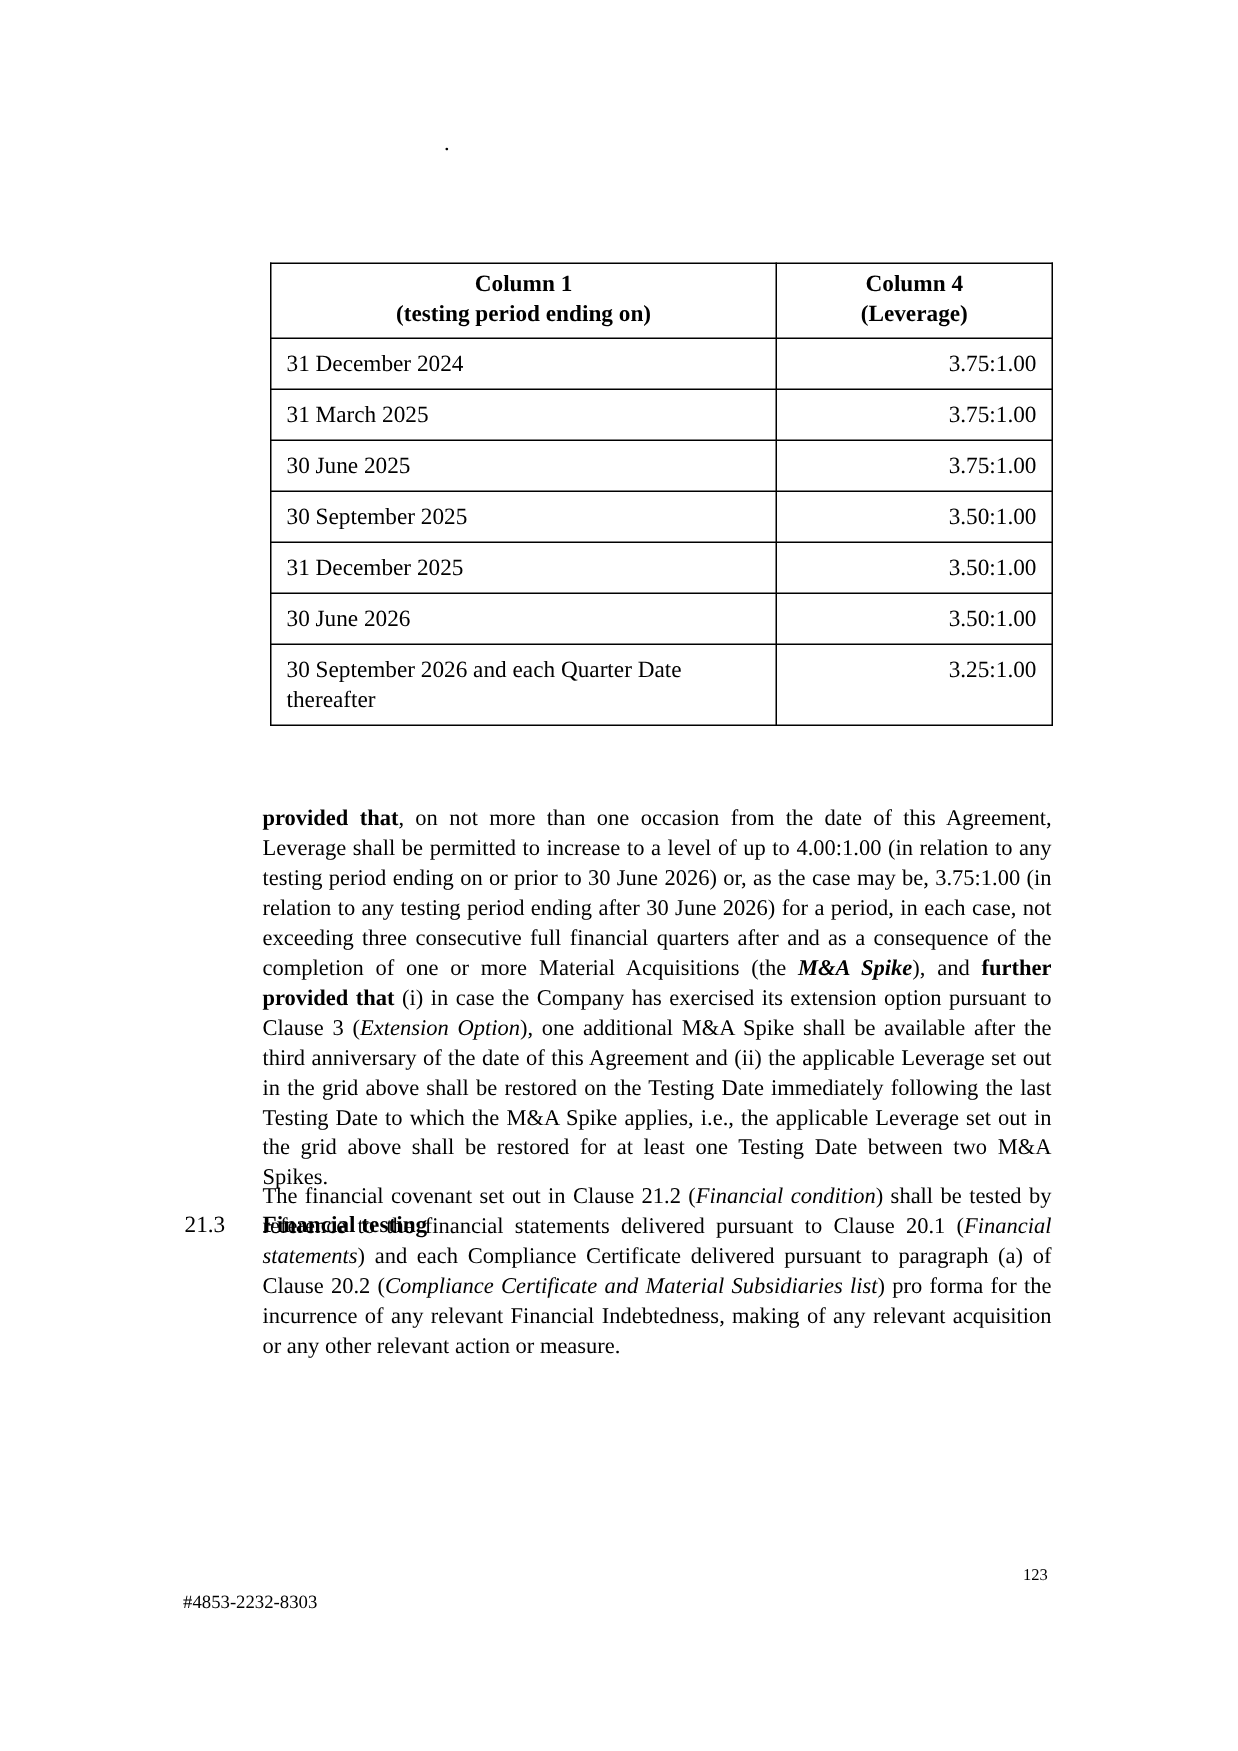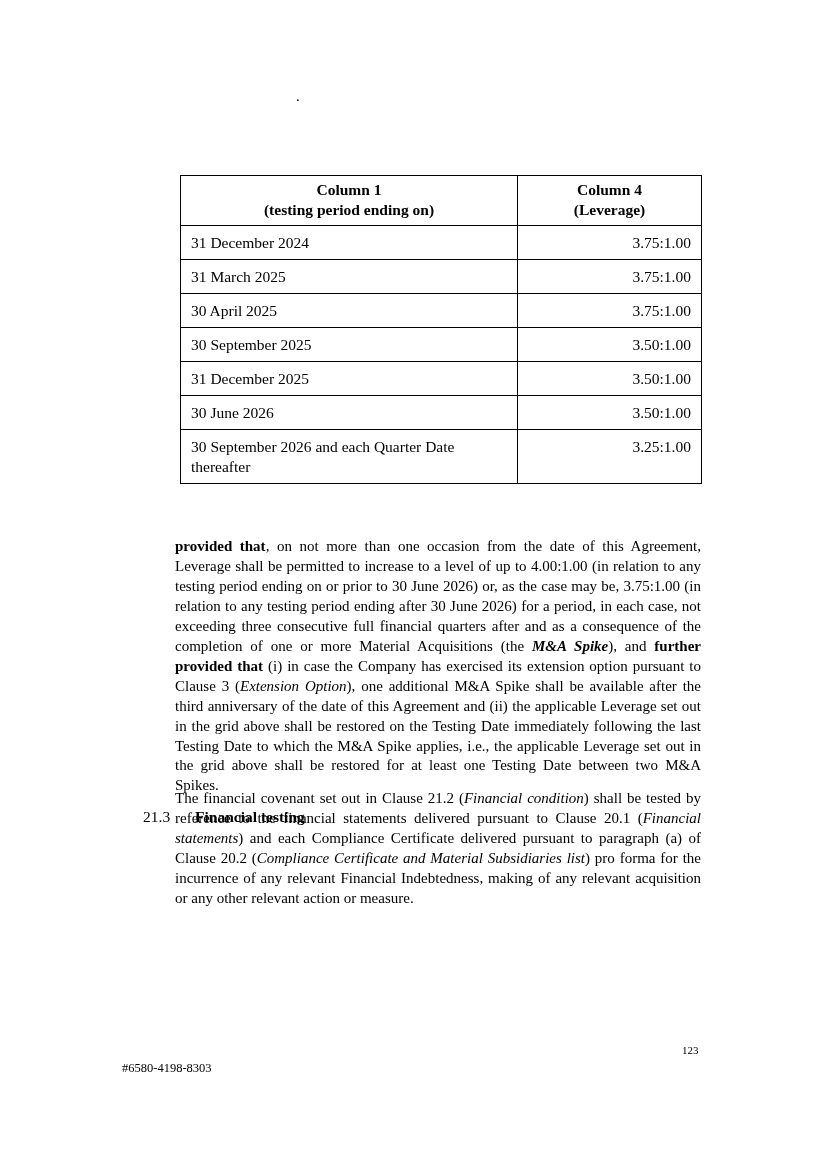--- a/index.html
+++ b/index.html
@@ -59,21 +59,21 @@
   #para1 { top: 537px; }
   #para2 { top: 789px; }
 
   .section-head {
     position: absolute;
     top: 807px;
     left: 123px;
     font-size: 15.5px;
     line-height: 20px;
   }
-  .sec-num { display: inline-block; width: 52px; font-weight: normal; margin-left: 20px; }
+  .sec-num { display: inline-block; width: 52px; font-weight: normal; }
   .sec-title { font-weight: bold; font-family: Liberation Serif, serif; }
 
   .page-number {
     position: absolute;
     top: 1044px;
     left: 682px;
     font-size: 11px;
     line-height: 13px;
   }
   .doc-id {
@@ -111,21 +111,21 @@
     <tbody>
       <tr>
         <td class="period">31 December 2024</td>
         <td class="lev">3.75:1.00</td>
       </tr>
       <tr>
         <td class="period">31 March 2025</td>
         <td class="lev">3.75:1.00</td>
       </tr>
       <tr>
-        <td class="period">30 April 2025</td>
+        <td class="period">30 June 2025</td>
         <td class="lev">3.75:1.00</td>
       </tr>
       <tr>
         <td class="period">30 September 2025</td>
         <td class="lev">3.50:1.00</td>
       </tr>
       <tr>
         <td class="period">31 December 2025</td>
         <td class="lev">3.50:1.00</td>
       </tr>
@@ -143,15 +143,15 @@
   <div class="para" id="para1"><span style="font-weight: bold;">provided that</span><span>, on not more than one occasion from the date of this Agreement, Leverage shall be permitted to increase to a level of up to 4.00:1.00 (in relation to any testing period ending on or prior to 30 June 2026) or, as the case may be, 3.75:1.00 (in relation to any testing period ending after 30 June 2026) for a period, in each case, not exceeding three consecutive full financial quarters after and as a consequence of the completion of one or more Material Acquisitions (the </span><span style="font-weight: bold; font-style: italic;">M&amp;A Spike</span><span>), and </span><span style="font-weight: bold;">further provided that</span><span> (i) in case the Company has exercised its extension option pursuant to Clause 3 (</span><span style="font-style: italic;">Extension Option</span><span>), one additional M&amp;A Spike shall be available after the third anniversary of the date of this Agreement and (ii) the applicable Leverage set out in the grid above shall be restored on the Testing Date immediately following the last Testing Date to which the M&amp;A Spike applies, i.e., the applicable Leverage set out in the grid above shall be restored for at least one Testing Date between two M&amp;A Spikes.</span></div>
 
   <div class="section-head">
     <span class="sec-num">21.3</span><span class="sec-title">Financial testing</span>
   </div>
 
   <div class="para" id="para2"><span>The financial covenant set out in Clause 21.2 (</span><span style="font-style: italic;">Financial condition</span><span>) shall be tested by reference to the financial statements delivered pursuant to Clause 20.1 (</span><span style="font-style: italic;">Financial statements</span><span>) and each Compliance Certificate delivered pursuant to paragraph (a) of Clause 20.2 (</span><span style="font-style: italic;">Compliance Certificate and Material Subsidiaries list</span><span>) pro forma for the incurrence of any relevant Financial Indebtedness, making of any relevant acquisition or any other relevant action or measure.</span></div>
 
   <div class="page-number">123</div>
 
-  <div class="doc-id">#6580-4198-8303</div>
+  <div class="doc-id">#4853-2232-8303</div>
 
 </div>
 
 </body></html>

